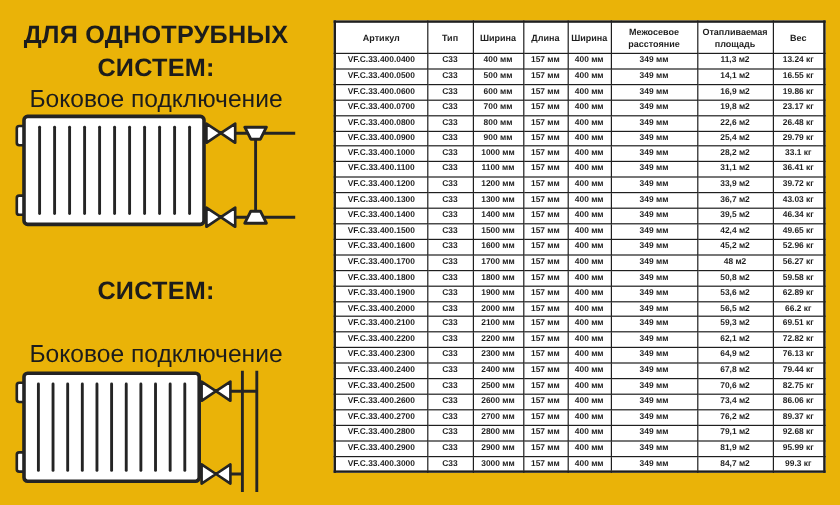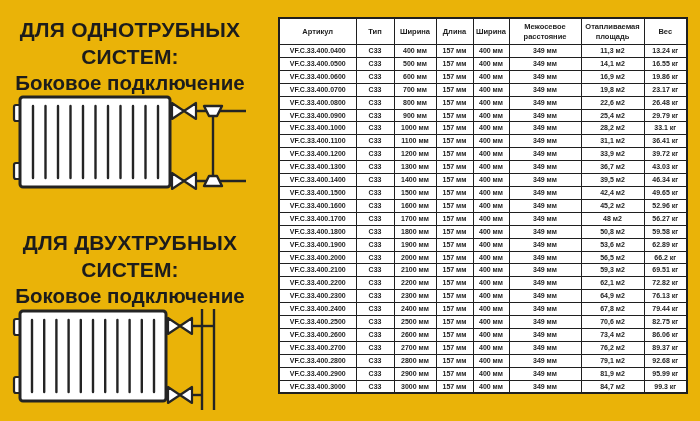--- a/index.html
+++ b/index.html
@@ -16,21 +16,21 @@
   .left-panel { position: absolute; left: 6px; top: 0; width: 254px; height: 421px; }
   .section-title {
     position: absolute; left: 0; width: 248px;
     text-align: center;
     font-weight: 800; font-size: 21px; line-height: 27px;
     letter-spacing: 0.2px; color: #1c1c1c;
   }
   .section-subtitle {
     position: absolute; left: 0; width: 248px;
     text-align: center;
-    font-weight: 700; font-size: 20.5px; line-height: 22px;
+    font-weight: 400; font-size: 20.5px; line-height: 22px;
     color: #1c1c1c; white-space: nowrap;
   }
   #title-1 { top: 16px; }
   #subtitle-1 { top: 72px; }
   #title-2 { top: 229px; }
   #subtitle-2 { top: 285px; }
   .diagram-svg { position: absolute; left: 0; }
   #diagram-1 { top: 94px; }
   #diagram-2 { top: 306px; }
 
@@ -105,21 +105,20 @@
           <line x1="102" y1="12" x2="102" y2="84"></line>
             <line x1="114.5" y1="12" x2="114.5" y2="84"></line>
           <line x1="127" y1="12" x2="127" y2="84"></line>
             <line x1="139.5" y1="12" x2="139.5" y2="84"></line>
           <line x1="152" y1="12" x2="152" y2="84"></line>
         </g>
       </g>
     </svg>
 
     <div class="section-title" id="title-2">
-      <div>ДЛЯ ДВУХТРУБНЫХ</div>
       <div>СИСТЕМ:</div>
     </div>
     <div class="section-subtitle" id="subtitle-2">Боковое подключение</div>
 
     <svg id="diagram-2" class="diagram-svg" width="250" height="110" viewBox="0 0 250 110">
       <g stroke="#242424" fill="none" stroke-width="2.4">
 
         <line x1="196" y1="3" x2="196" y2="104"></line>
         <line x1="208" y1="3" x2="208" y2="104"></line>
 

